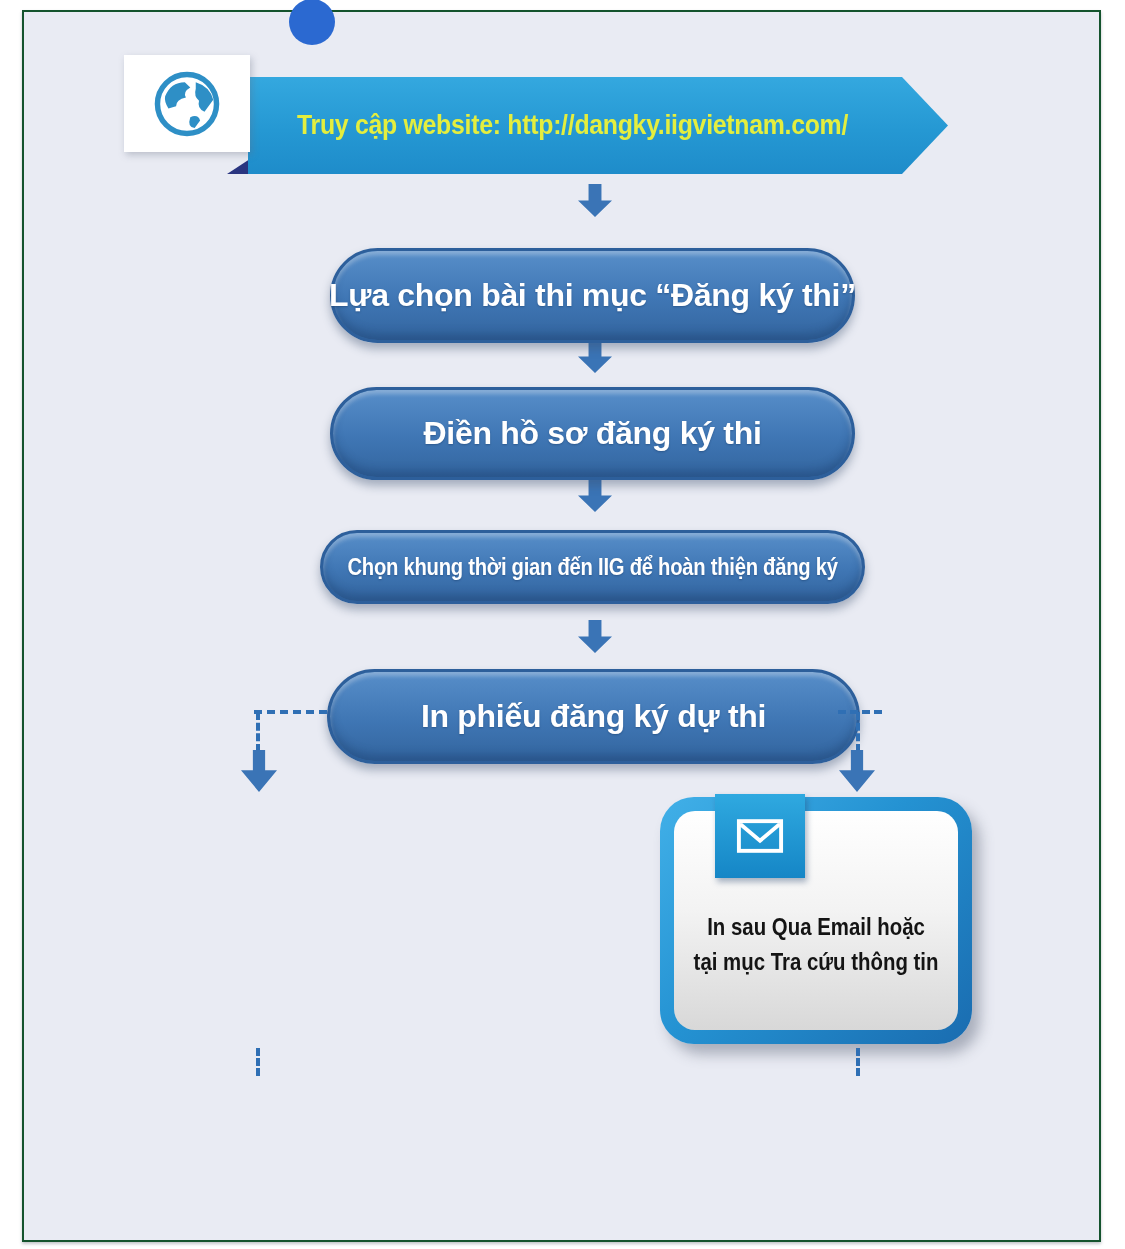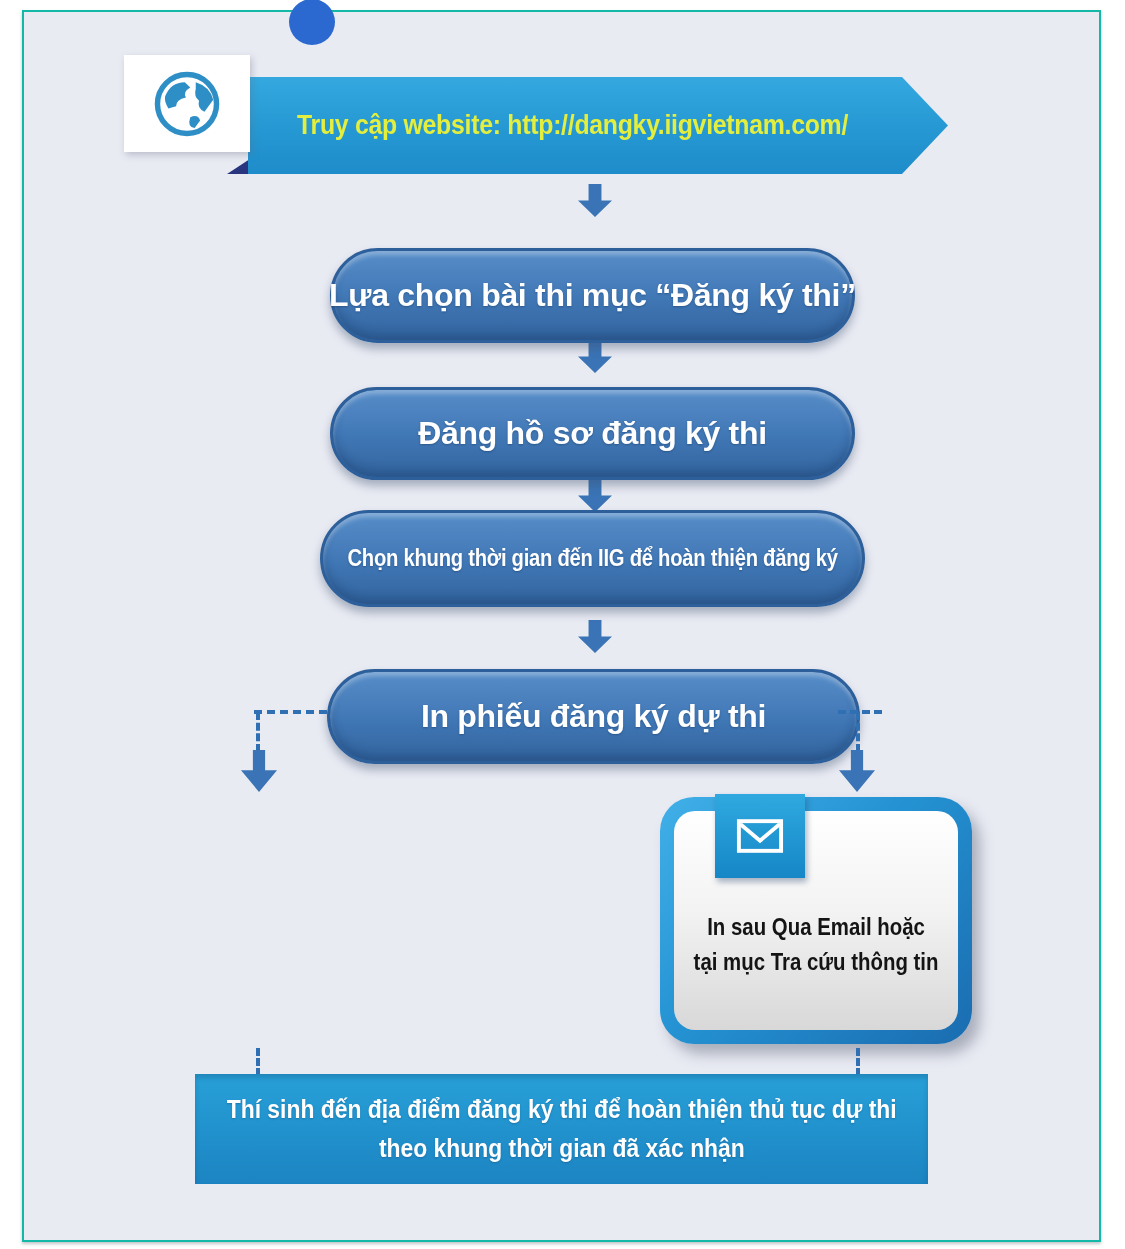--- a/index.html
+++ b/index.html
@@ -10,21 +10,21 @@
     height: 1249px;
     background: #ffffff;
     font-family: "Liberation Sans", sans-serif;
     overflow: hidden;
   }
   .card {
     position: absolute;
     left: 22px; top: 10px;
     width: 1079px; height: 1232px;
     background: #e9ebf3;
-    border: 2px solid #14b8a6;
+    border: 2px solid #14532d;
     box-shadow: 0 2px 3px rgba(120,125,135,.45);
     padding-left: 34px;
   }
   .dot {
     position: absolute;
     left: 287px; top: -3px;
     width: 46px; height: 46px;
     border-radius: 50%;
     background: #2b69d1;
     z-index: 10;
@@ -93,21 +93,21 @@
   }
   .pill span {
     color: #ffffff;
     font-weight: bold;
     white-space: nowrap;
     letter-spacing: -0.3px;
     text-shadow: 0 1px 2px rgba(20,50,90,.4);
   }
   .pill-1 { left: 306px; top: 236px; width: 525px; height: 95px; }
   .pill-2 { left: 306px; top: 375px; width: 525px; height: 93px; }
-  .pill-3 { left: 296px; top: 498px; width: 545px; height: 97px; }
+  .pill-3 { left: 296px; top: 518px; width: 545px; height: 74px; }
   .pill-4 { left: 303px; top: 657px; width: 533px; height: 95px; }
   .pill-1 span, .pill-2 span, .pill-4 span { font-size: 32px; }
   .pill-3 span { font-size: 23px; transform: scaleX(.88); }
   
   .dash-h { position: absolute; border-top: 4px dashed #2f6fb4; }
   .dash-v { position: absolute; border-left: 4px dashed #2f6fb4; }
   
   .branch-box {
     position: absolute;
     width: 312px; height: 247px;
@@ -188,21 +188,21 @@
 
     <div class="flow-arrow" style="left:554px; top:172px;"></div>
     <div class="flow-arrow" style="left:554px; top:328px;"></div>
     <div class="flow-arrow" style="left:554px; top:467px;"></div>
     <div class="flow-arrow" style="left:554px; top:608px;"></div>
 
     <div class="pill pill-1">
       <span>Lựa chọn bài thi mục “Đăng ký thi”</span>
     </div>
     <div class="pill pill-2">
-      <span>Đăng hồ sơ đăng ký thi</span>
+      <span>Điền hồ sơ đăng ký thi</span>
     </div>
     <div class="pill pill-3">
       <span>Chọn khung thời gian đến IIG để hoàn thiện đăng ký</span>
     </div>
     <div class="pill pill-4">
       <span>In phiếu đăng ký dự thi</span>
     </div>
 
     <div class="dash-h" style="left:230px; top:698px; width:73px;"></div>
     <div class="dash-h" style="left:814px; top:698px; width:44px;"></div>
@@ -223,19 +223,15 @@
         <div class="branch-text">
           <div>In sau Qua Email hoặc</div>
           <div>tại mục Tra cứu thông tin</div>
         </div>
       </div>
     </div>
 
     <div class="dash-v" style="left:232px; top:1036px; height:28px;"></div>
     <div class="dash-v" style="left:832px; top:1036px; height:28px;"></div>
 
-    <div class="bottom-banner" style="left:171px; top:1062px;">
-      <div>Thí sinh đến địa điểm đăng ký thi để hoàn thiện thủ tục dự thi</div>
-      <div>theo khung thời gian đã xác nhận</div>
-    </div>
 
   </div>
 </div>
 
 </body></html>

